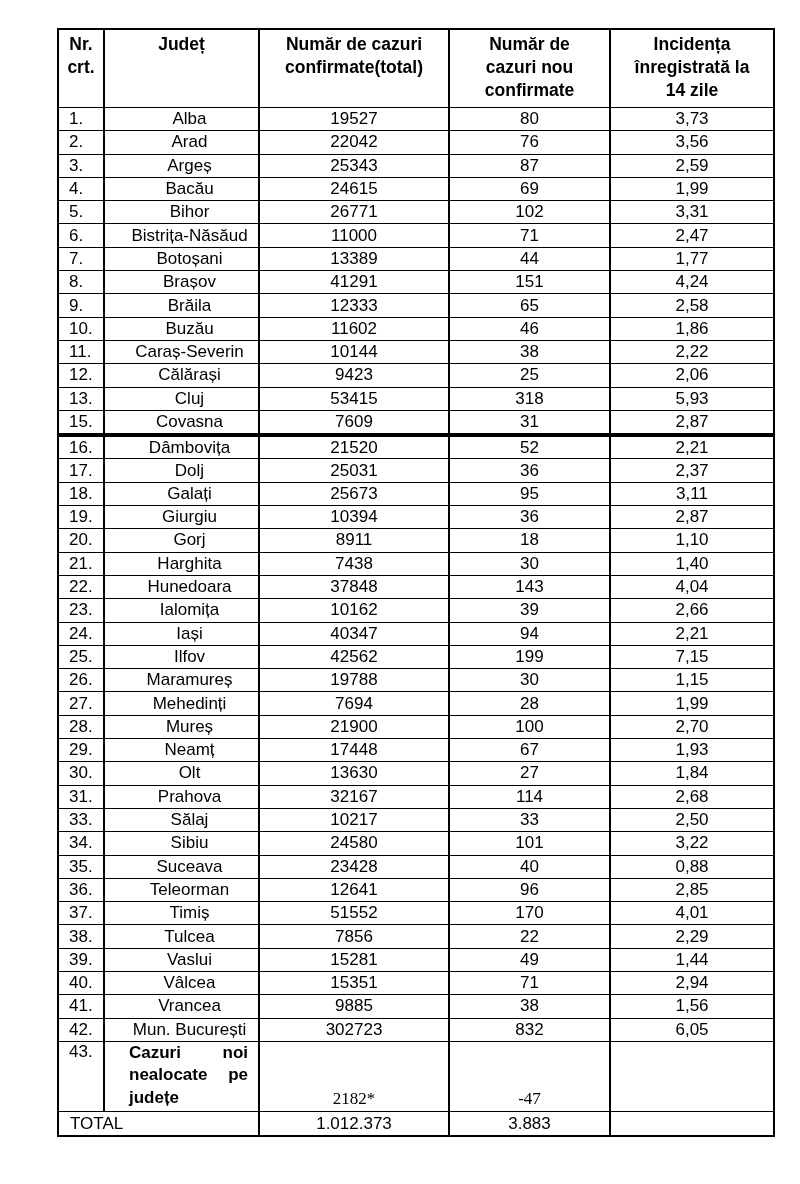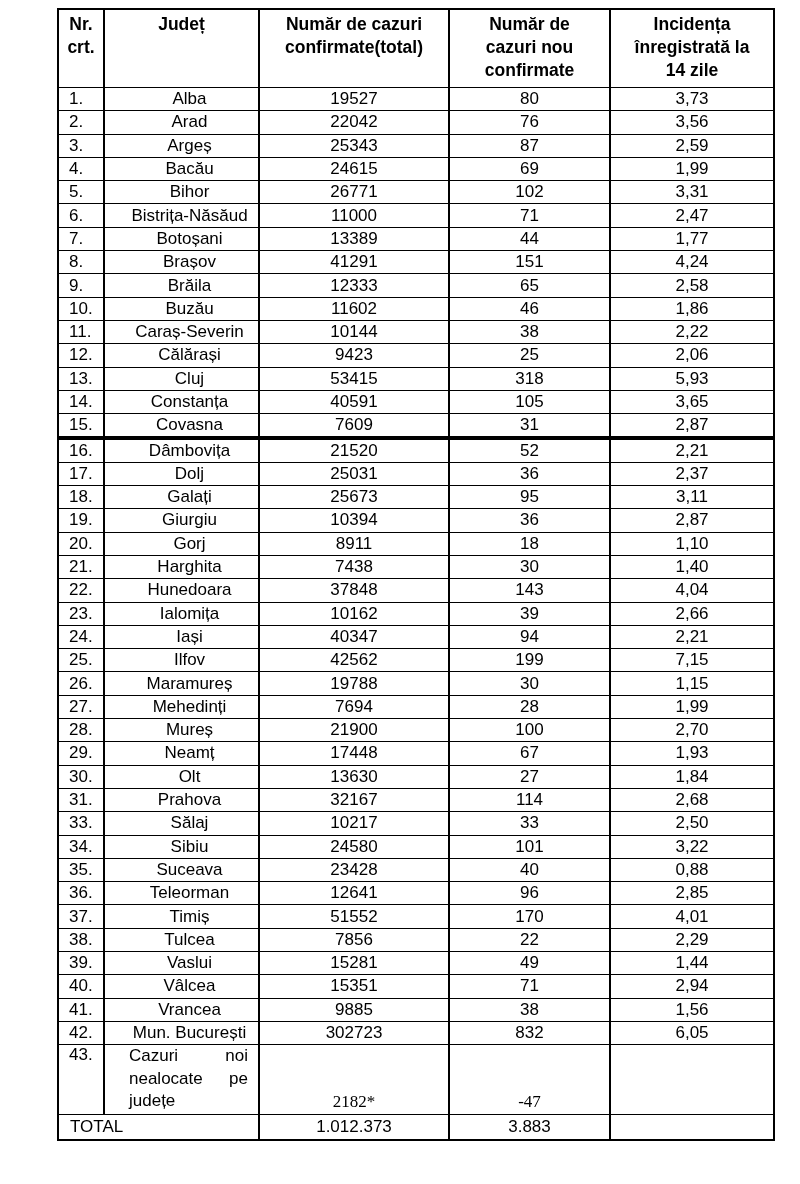--- a/index.html
+++ b/index.html
@@ -5,21 +5,21 @@
   html, body {
     margin: 0; padding: 0;
     width: 800px; height: 1184px;
     background: #ffffff;
     color: #000000;
     font-family: "Liberation Sans", sans-serif;
     -webkit-font-smoothing: antialiased;
   }
   .table-wrap {
     position: absolute;
-    left: 57px; top: 8px;
+    left: 57px; top: 28px;
     width: 625px;
   }
   table {
     border-collapse: collapse;
     table-layout: fixed;
     width: 716px;
     border: 2px solid #000;
   }
   table.second { }
   th, td {
@@ -47,20 +47,21 @@
   td.num   { text-align: center; }
   
   tr.special { height: 70px; }
   tr.special td { vertical-align: top; }
   tr.special td.valbottom { vertical-align: bottom; padding-bottom: 2px; font-family: Liberation Serif, serif; }
   .jl {
     display: flex;
     justify-content: space-between;
     padding: 0 10px 0 8px;
     line-height: 22.5px;
+    font-weight: bold;
   }
   .jl.single { justify-content: flex-start; }
   
   tr.total-row { height: 25px; padding-left: 47px; }
   tr.total-row td.label { text-align: left; padding-left: 11px; }
 </style>
 </head>
 <body>
 
 <div class="table-wrap">
@@ -166,27 +167,20 @@
           <td class="num">9423</td>
           <td class="num">25</td>
           <td class="num">2,06</td>
         </tr>
         <tr class="data-row">
           <td class="nr">13.</td>
           <td class="county">Cluj</td>
           <td class="num">53415</td>
           <td class="num">318</td>
           <td class="num">5,93</td>
-        </tr>
-        <tr class="data-row">
-          <td class="nr">14.</td>
-          <td class="county">Constanța</td>
-          <td class="num">40591</td>
-          <td class="num">105</td>
-          <td class="num">3,65</td>
         </tr>
         <tr class="data-row">
           <td class="nr">15.</td>
           <td class="county">Covasna</td>
           <td class="num">7609</td>
           <td class="num">31</td>
           <td class="num">2,87</td>
         </tr>
       </tbody>
   </table>

